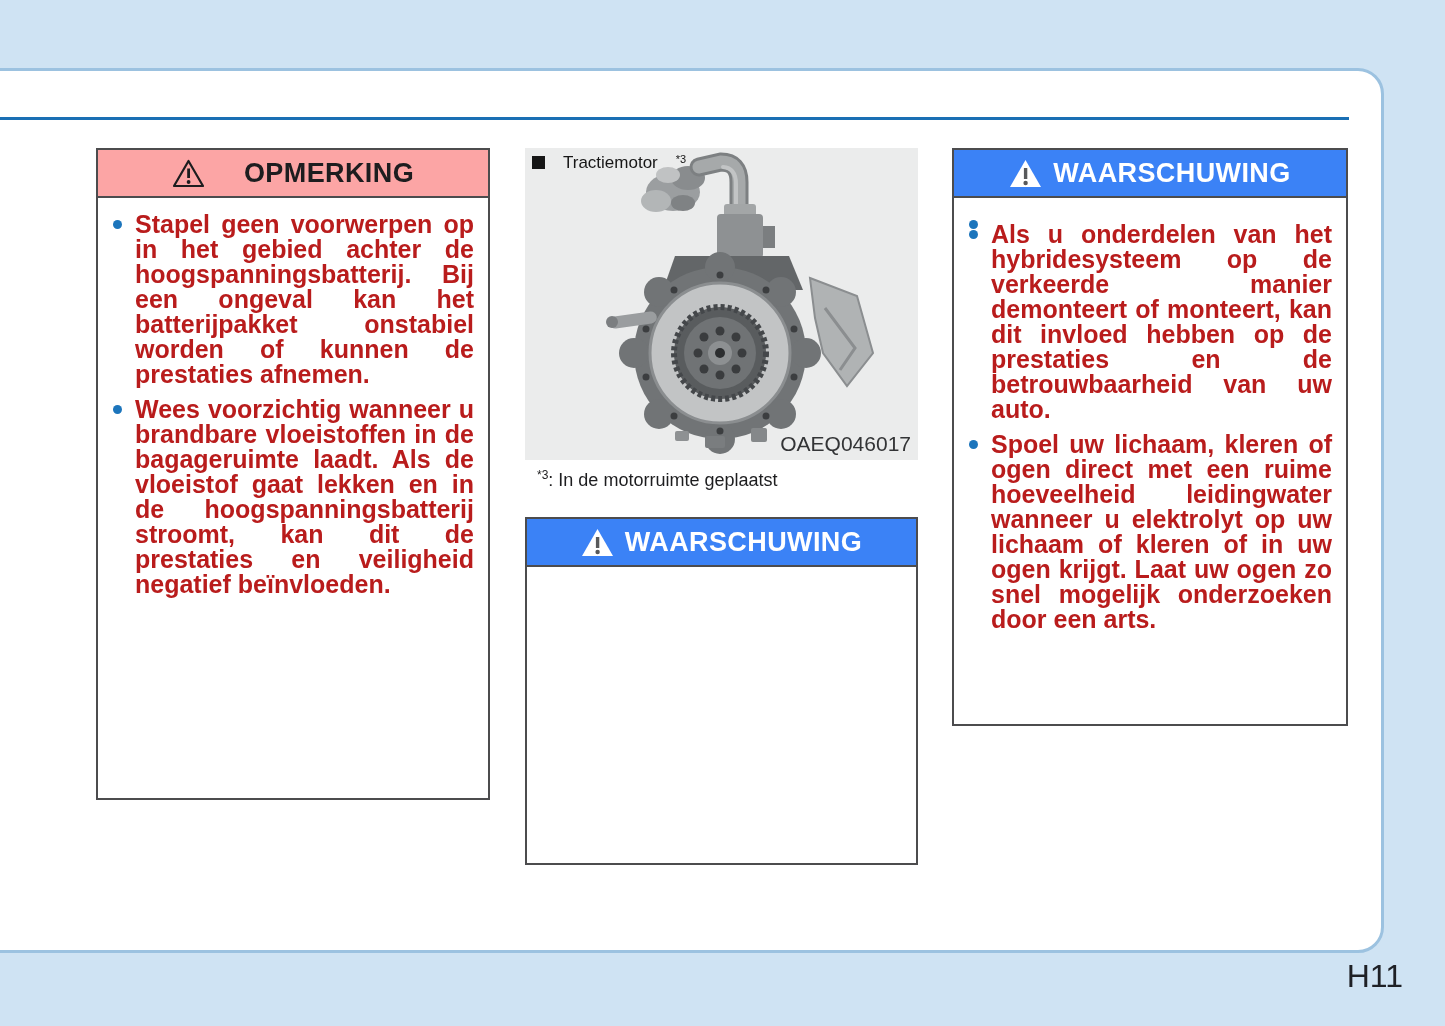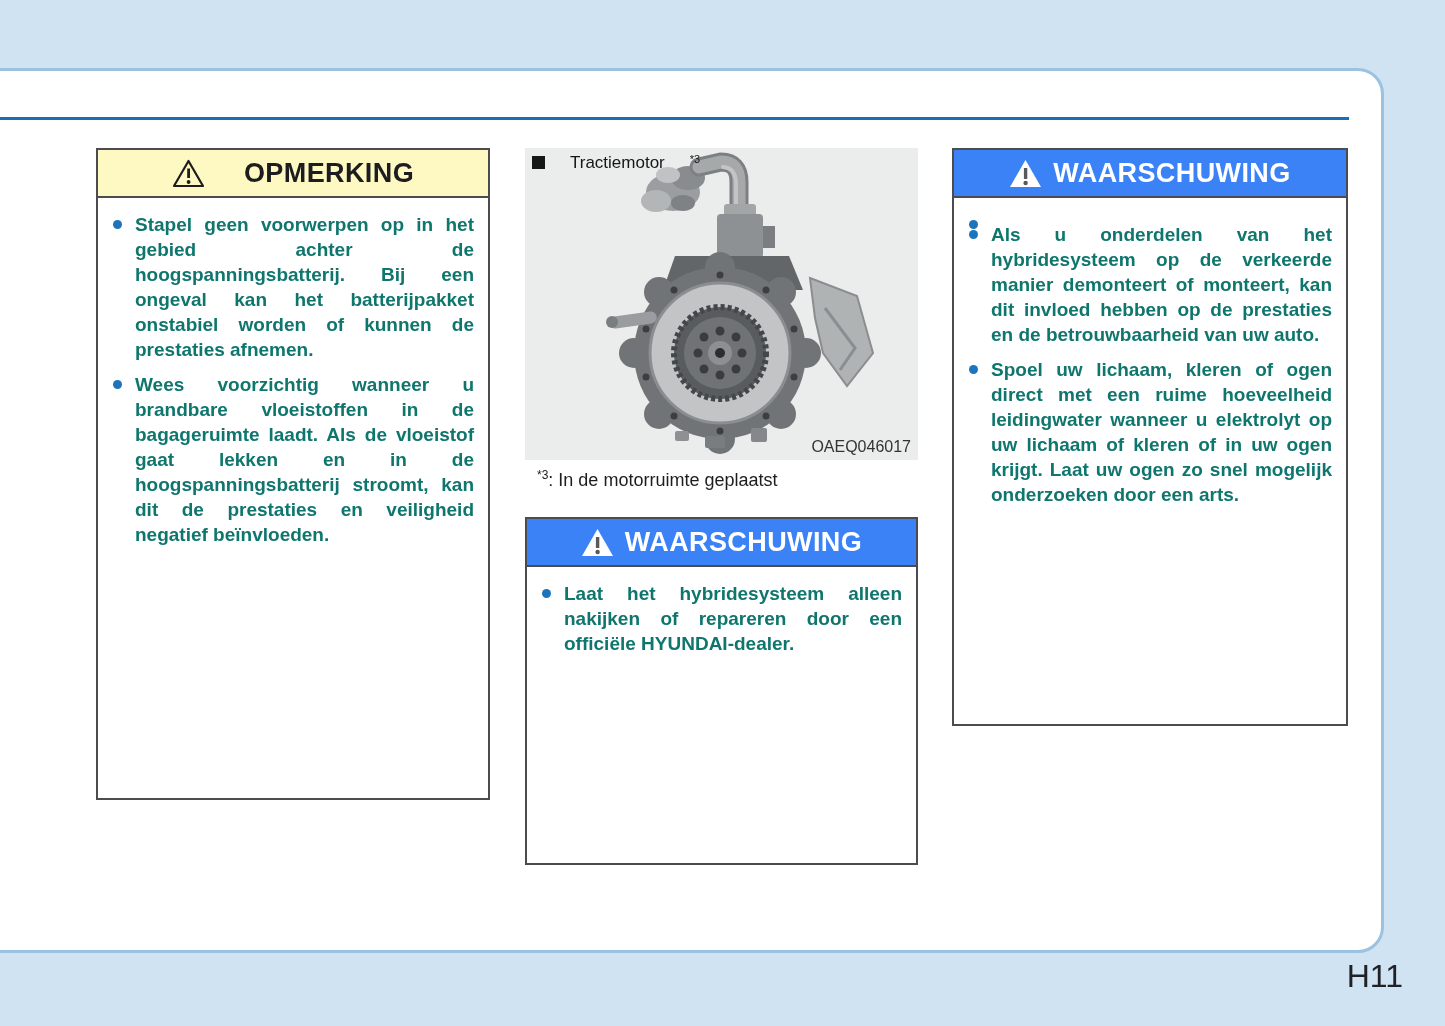--- a/index.html
+++ b/index.html
@@ -32,57 +32,57 @@
   }
   .box-notice     { left:96px;  top:148px; width:394px; height:652px; }
   .box-warn-mid   { left:525px; top:517px; width:393px; height:348px; }
   .box-warn-right { left:952px; top:148px; width:396px; height:578px; }
   .box-header {
     height:48px;
     display:flex; align-items:center; justify-content:center; gap:11px;
     border-bottom:2px solid #4c4c4e;
     font-weight:bold; font-size:27px; letter-spacing:0.4px;
   }
-  .header-notice { background:#fef9c3; color:#1d1d1f;gap:39px; }
+  .header-notice { background:#fca5a5; color:#1d1d1f;gap:39px; }
   .header-warn   { background:#3b82f6; color:#ffffff; }
   .box-body { padding:14px 14px 10px 14px; }
   .item {
     position:relative;
     padding-left:23px;
     margin-bottom:10px;
     font-weight:bold;
-    font-size:19px; line-height:25px;
+    font-size:25px; line-height:25px;
     text-align:justify;
-    color:#0f766e;
+    color:#b91c1c;
   }
   .item .dot {
     position:absolute; left:1px; top:8px;
     width:9px; height:9px; border-radius:50%;
     background:#1c75bc;
   }
   
   .figure {
     position:absolute; left:525px; top:148px;
     width:393px; height:312px;
     background:#ebecec;
   }
   .figure svg { display:block; width:100%; height:100%; }
   .caption {
     position:absolute; left:7px; top:5px;
-    display:flex; align-items:flex-start; gap:25px;
+    display:flex; align-items:flex-start; gap:18px;
     font-size:17px; color:#161616;
   }
   .caption .sq {
     width:13px; height:13px; background:#161616;
     margin-top:3px; flex:none;
   }
   .caption sup { font-size:11px; line-height:1; margin-top:1px; }
   .img-code {
     position:absolute; right:7px; bottom:4px;
-    font-size:16px; color:#333436;
+    font-size:21px; color:#333436;
   }
   .footnote {
     position:absolute; left:524px; top:468px; width:394px;
     font-size:18px; color:#1d1d1f;margin-left:13px;
   }
   .footnote sup { font-size:12px; }
   .page-number {
     position:absolute; right:42px; top:958px;
     font-size:32px; color:#1f2126;
   }
@@ -195,24 +195,20 @@
 <section class="box box-warn-mid">
   <div class="box-header header-warn">
     <svg width="33" height="29" viewBox="0 0 33 29">
       <path d="M16.5 1 L32 28 L1 28 Z" fill="#ffffff"></path>
       <rect x="14.9" y="9" width="3.4" height="11" fill="#58595b"></rect>
       <circle cx="16.6" cy="24" r="2.2" fill="#58595b"></circle>
     </svg>
     <span>WAARSCHUWING</span>
   </div>
   <div class="box-body">
-    <div class="item">
-      <span class="dot"></span>
-      <span>Laat het hybridesysteem alleen nakijken of repareren door een officiële HYUNDAI-dealer.</span>
-    </div>
   </div>
 </section>
 
 <section class="box box-warn-right">
   <div class="box-header header-warn">
     <svg width="33" height="29" viewBox="0 0 33 29">
       <path d="M16.5 1 L32 28 L1 28 Z" fill="#ffffff"></path>
       <rect x="14.9" y="9" width="3.4" height="11" fill="#58595b"></rect>
       <circle cx="16.6" cy="24" r="2.2" fill="#58595b"></circle>
     </svg>

